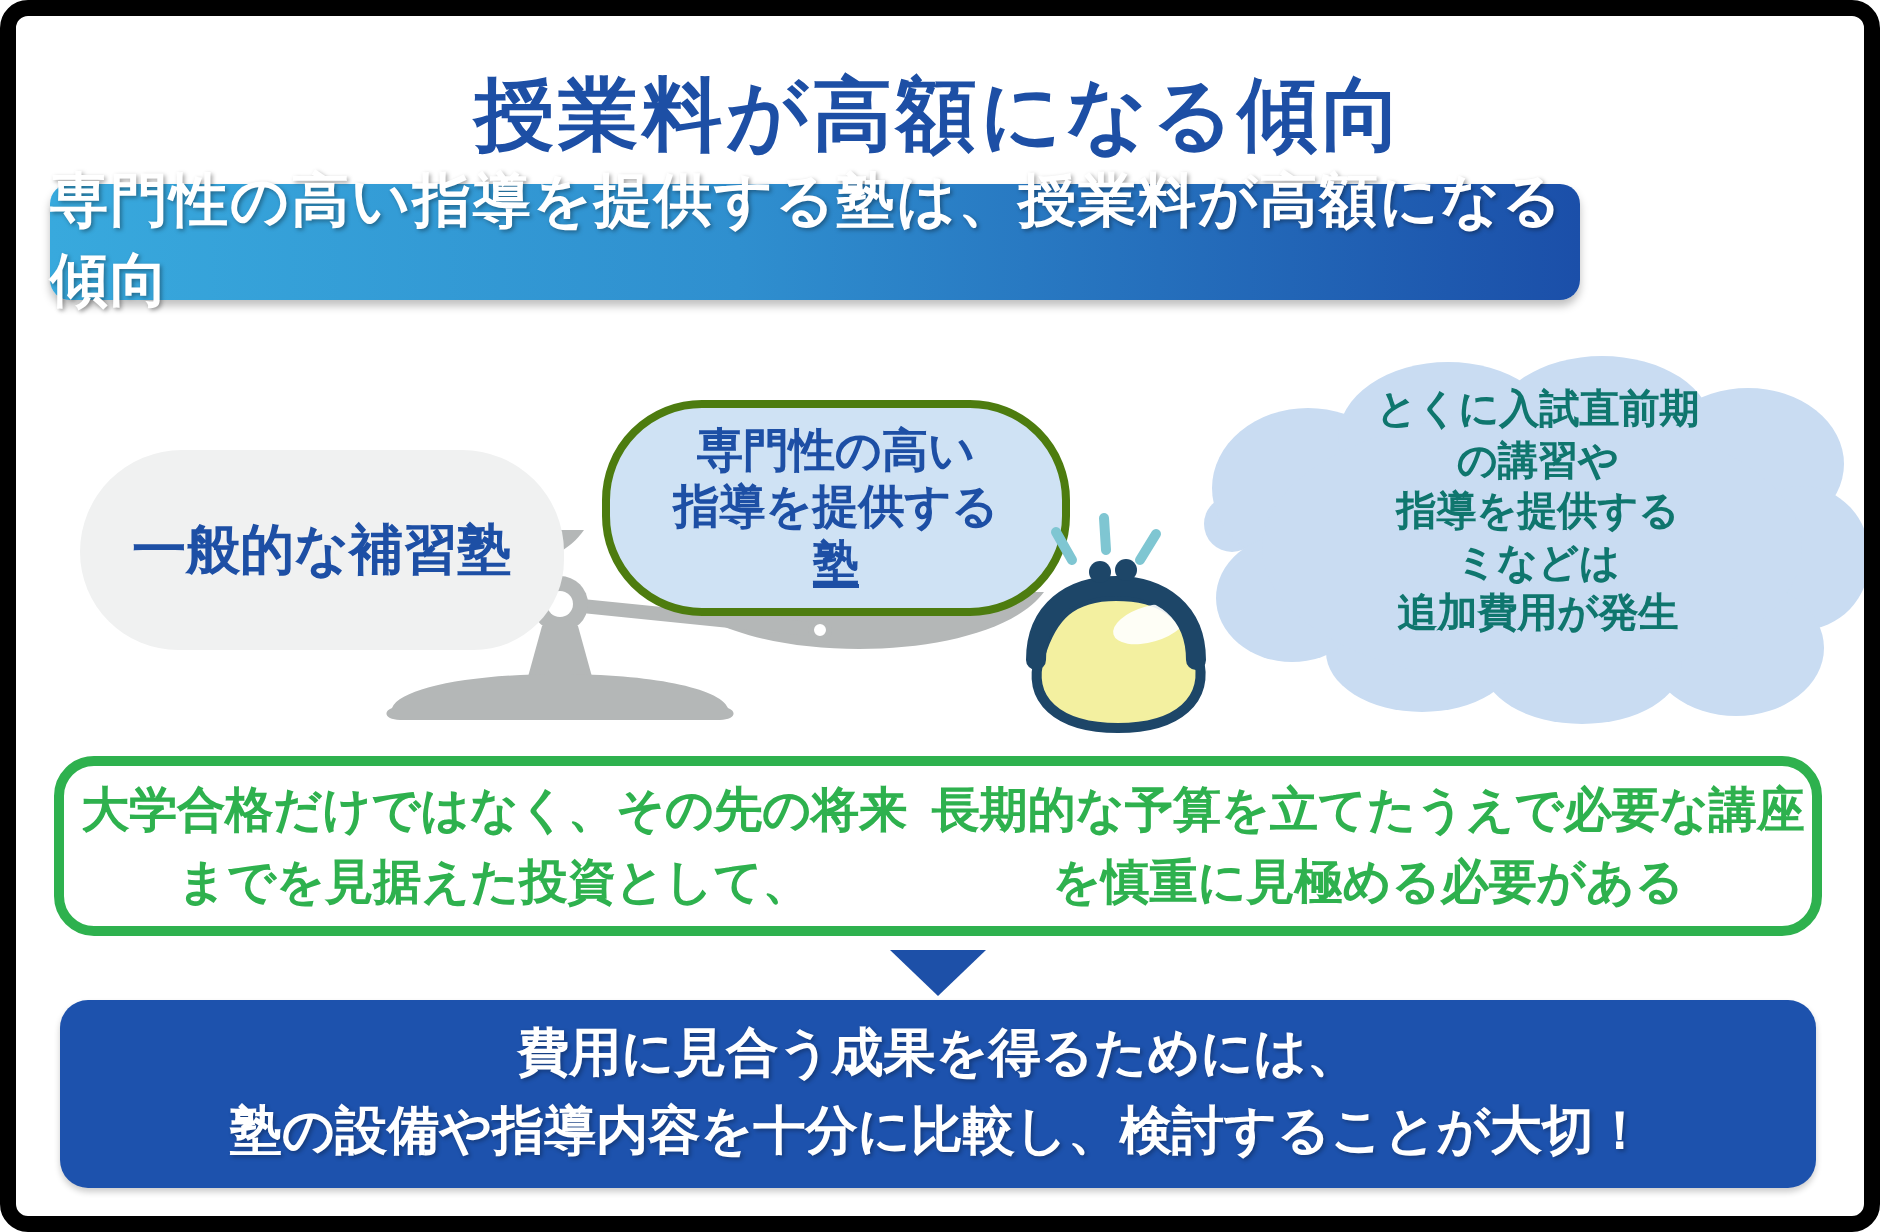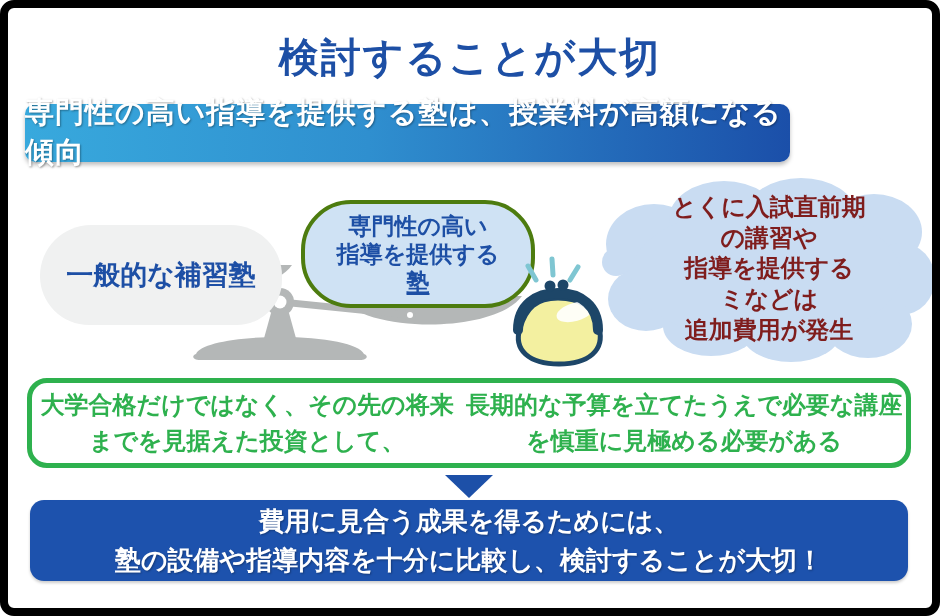--- a/index.html
+++ b/index.html
@@ -9,21 +9,21 @@
   }
   .frame-border{
     position:absolute;inset:0;border:8px solid #000;border-radius:14px;
     pointer-events:none;z-index:50;
   }
   .title{
     position:absolute;top:30px;left:0;width:100%;text-align:center;
     font-size:40px;font-weight:bold;color:#1d4fa5;letter-spacing:2px;
   }
   .banner{
-    position:absolute;left:25px;top:104px;width:765px;height:58px;
+    position:absolute;left:25px;top:92px;width:765px;height:58px;
     border-radius:10px;background:linear-gradient(90deg,#38a9dd 0%,#2f8fcf 45%,#1b4fa9 100%);
     display:flex;align-items:center;justify-content:center;
     box-shadow:0 3px 4px rgba(0,0,0,0.25);
   }
   .banner span{
     color:#ffffff;font-size:29px;font-weight:bold;letter-spacing:1px;
     text-shadow:1px 1px 2px rgba(0,0,0,0.35);
   }
   .stage{position:absolute;left:0;top:170px;width:940px;height:216px;}
   .scale-svg{position:absolute;left:0;top:0;width:940px;height:216px;}
@@ -40,51 +40,51 @@
     line-height:1.22;text-align:center;
   }
   .bubble-blue span{font-size:23px;font-weight:bold;color:#1d4fa5;display:block;}
   .bubble-blue .u{text-decoration:underline;text-decoration-thickness:2px;text-underline-offset:3px;}
   .cloud{position:absolute;left:596px;top:4px;width:340px;height:192px;}
   .cloud-svg{position:absolute;left:0;top:0;width:340px;height:192px;}
   .cloud-text{
     position:absolute;left:18px;top:18px;width:310px;text-align:center;
     line-height:1.28;
   }
-  .cloud-text span{font-size:24px;font-weight:bold;color:#7f1d1d;display:block;}
+  .cloud-text span{font-size:20px;font-weight:bold;color:#0f766e;display:block;}
   .purse-svg{position:absolute;left:503px;top:86px;width:118px;height:118px;}
   .advice-box{
     position:absolute;left:27px;top:378px;width:884px;height:90px;
     background:#ffffff;border:5px solid #2eb14e;border-radius:20px;
     box-sizing:border-box;display:flex;flex-direction:row;align-items:center;justify-content:center;
     line-height:1.5;text-align:center;
   }
   .advice-box span{font-size:24px;font-weight:bold;color:#2eb14e;display:block;}
   .down-arrow{
     position:absolute;left:445px;top:475px;width:0;height:0;
     border-left:24px solid transparent;border-right:24px solid transparent;
     border-top:23px solid #1d50a8;
   }
   .conclusion-box{
-    position:absolute;left:30px;top:500px;width:878px;height:81px;
+    position:absolute;left:30px;top:500px;width:878px;height:94px;
     background:#1d52ad;border-radius:14px;
     display:flex;flex-direction:column;align-items:center;justify-content:center;
     line-height:1.5;text-align:center;box-shadow:0 2px 3px rgba(0,0,0,0.2);
   }
   .conclusion-box span{
     font-size:26px;font-weight:bold;color:#ffffff;display:block;
     text-shadow:1px 1px 2px rgba(0,0,0,0.3);
   }
 </style>
 </head>
 <body>
 
 <div id="canvas">
 
-  <div class="title">検討することが大切</div>
+  <div class="title">授業料が高額になる傾向</div>
 
   <div class="banner">
     <span>専門性の高い指導を提供する塾は、授業料が高額になる傾向</span>
   </div>
 
   <div class="stage">
 
     <svg class="scale-svg" viewBox="0 0 940 216" xmlns="http://www.w3.org/2000/svg" aria-hidden="true">
       <path d="M118,95 C142,131 268,131 292,95 Z" fill="#b4b7b7"></path>
       <path d="M337,126 C365,164 494,164 522,126 Z" fill="#b4b7b7"></path>

